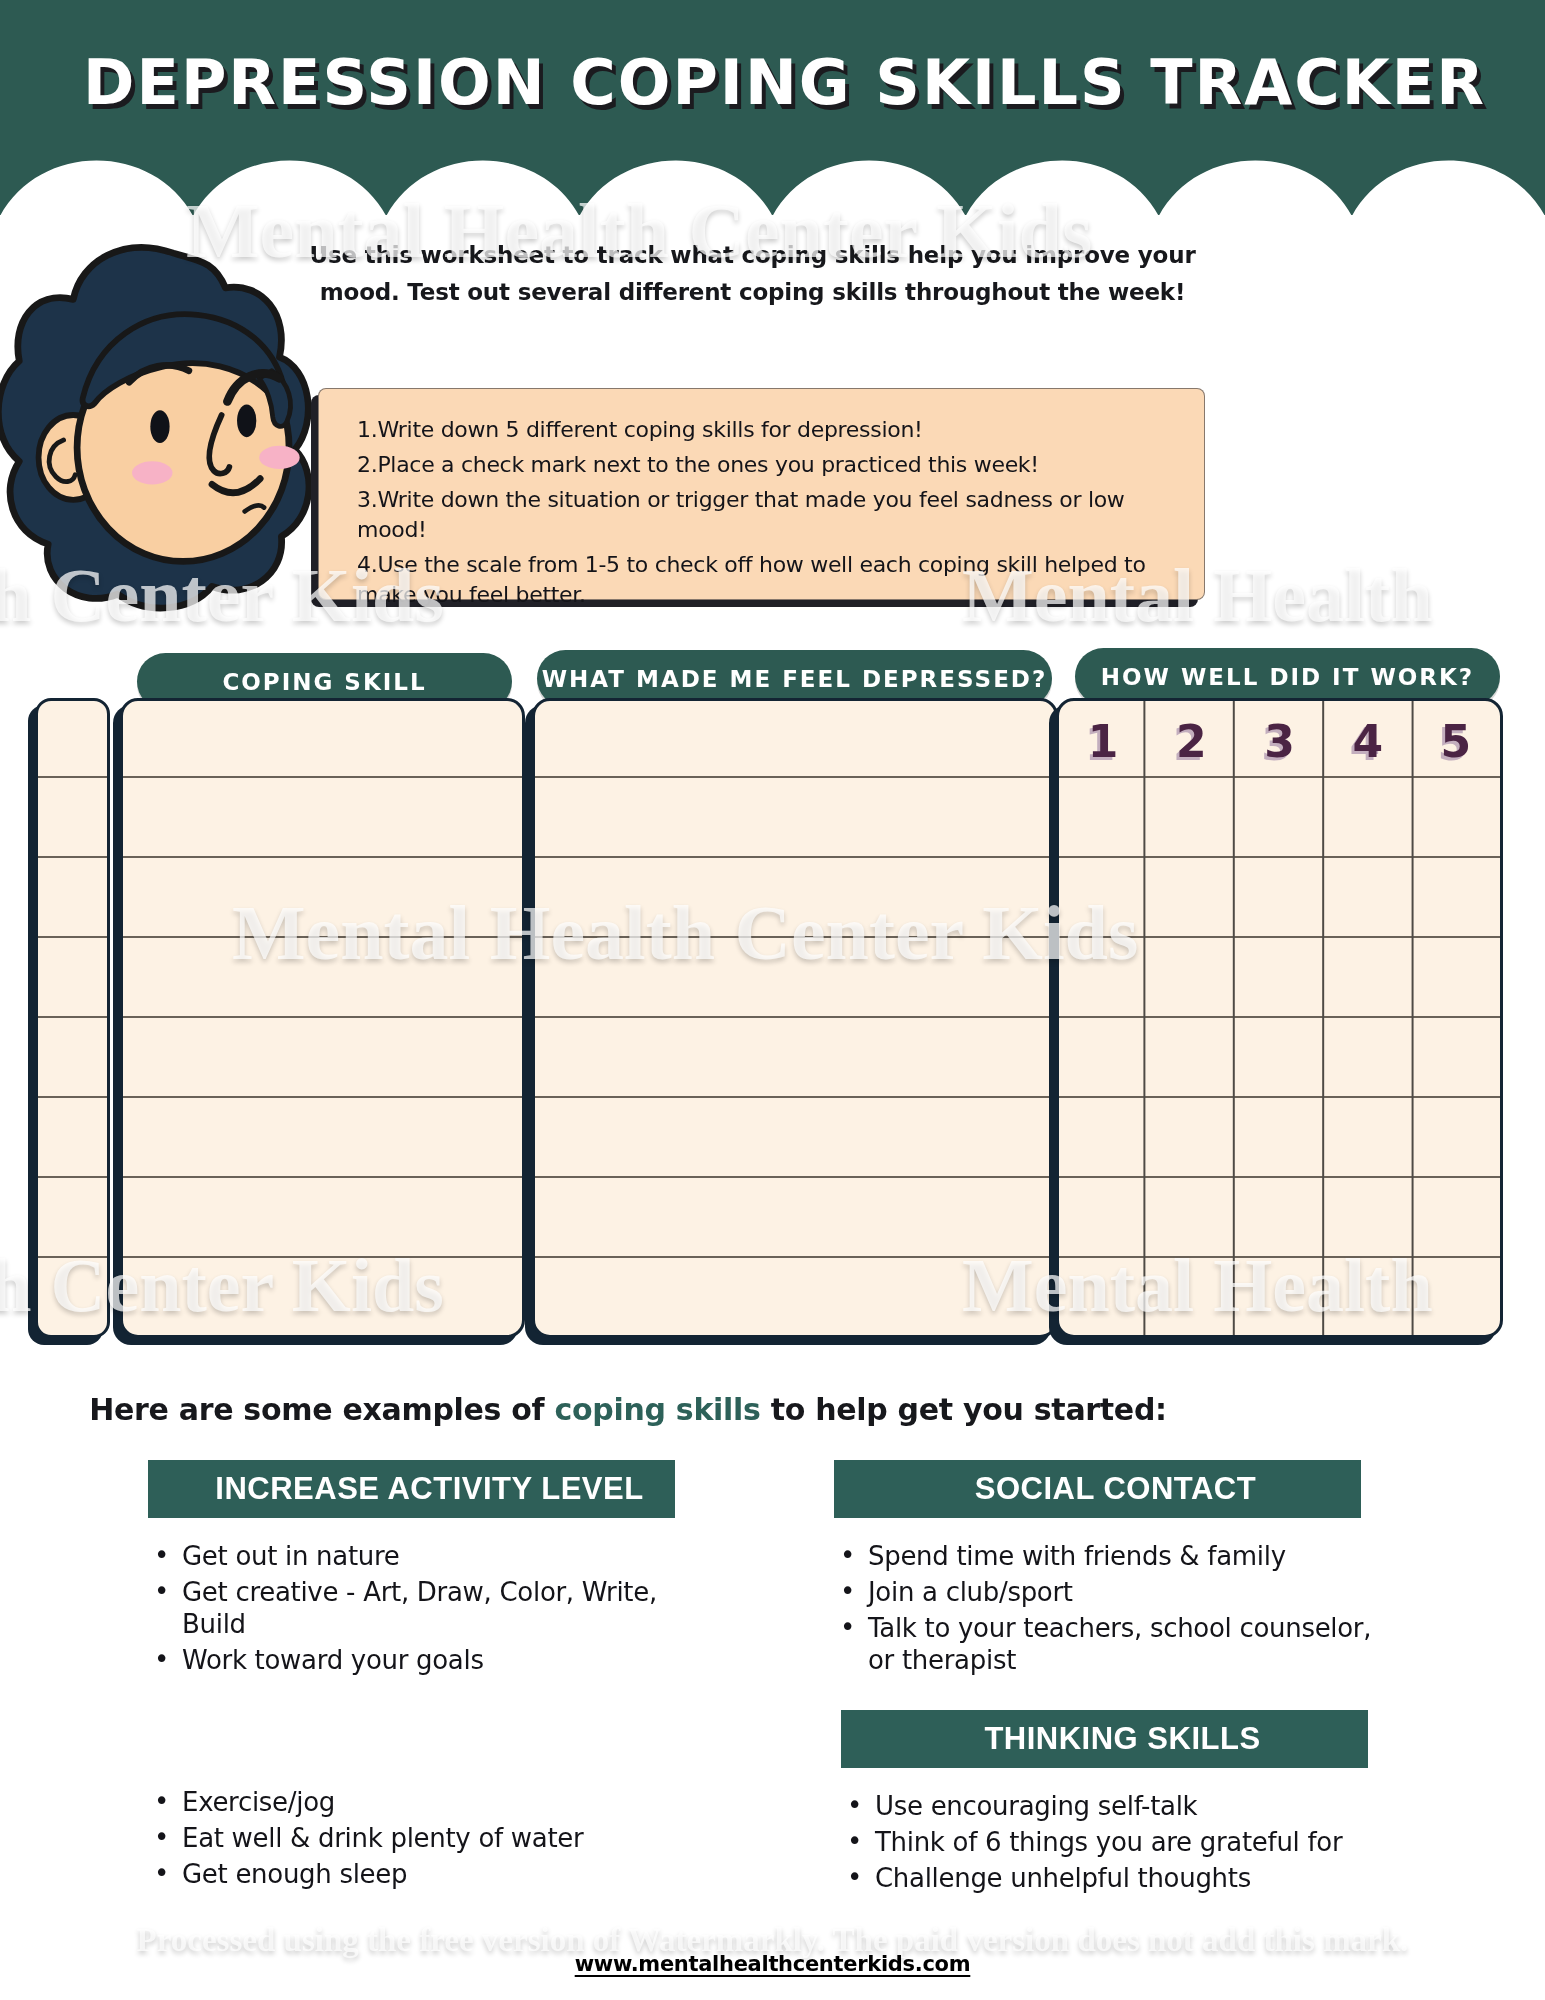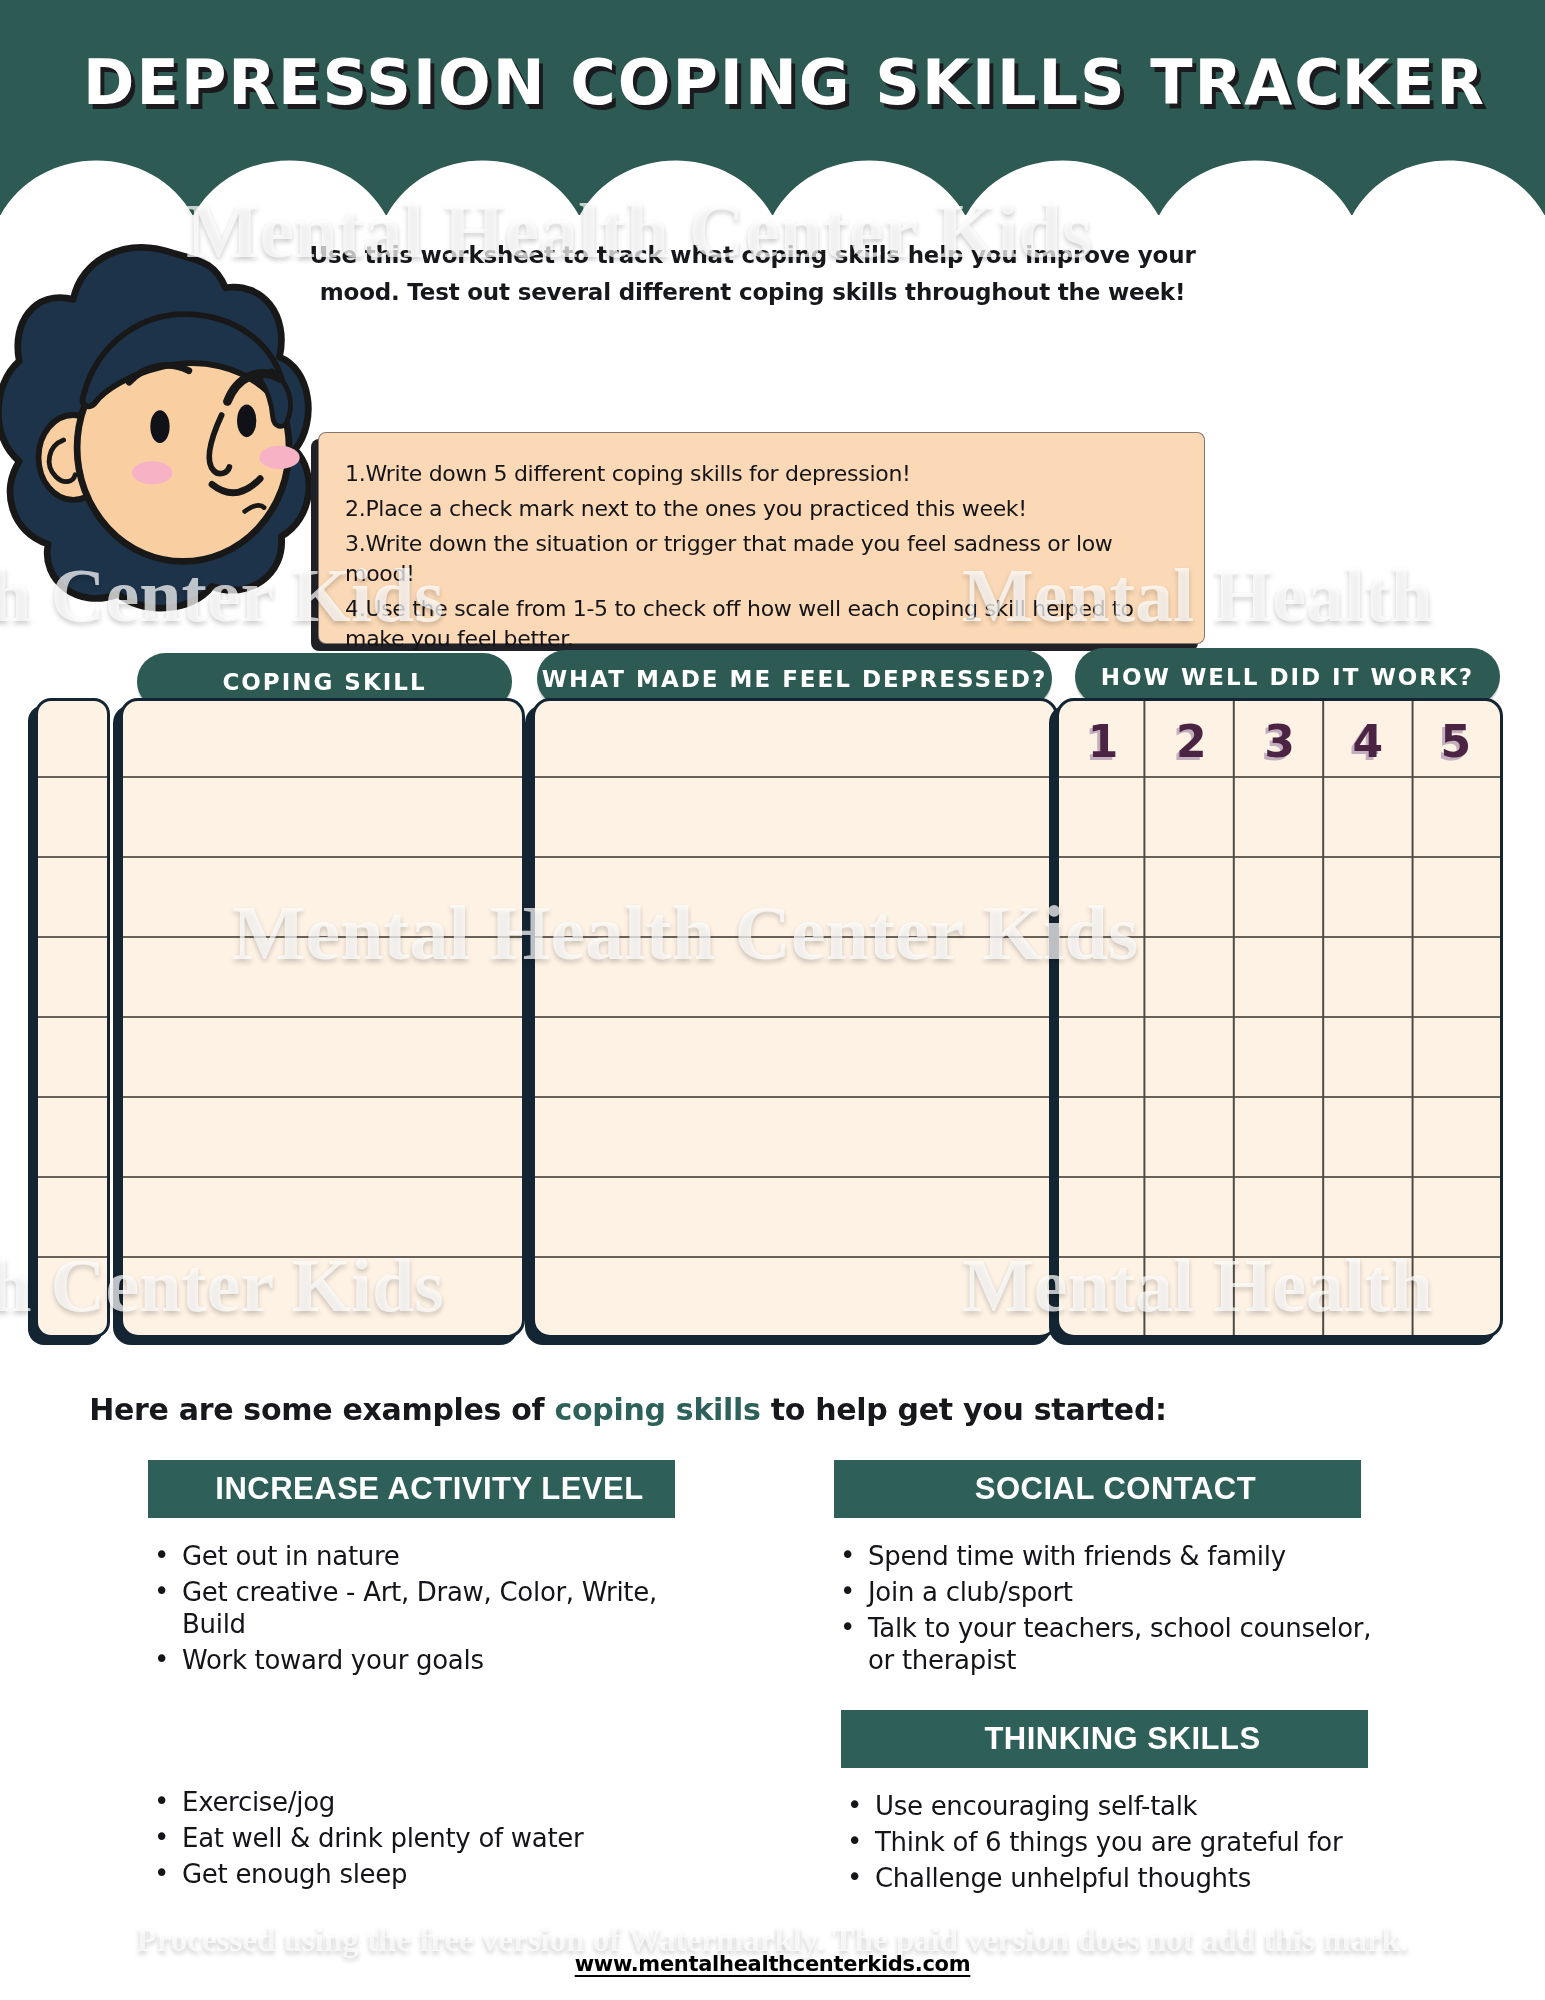--- a/index.html
+++ b/index.html
@@ -12,21 +12,21 @@
          font-size:62px;font-weight:bold;letter-spacing:2px;color:#ffffff;
          text-shadow:4px 5px 0 #1b1b1f;white-space:nowrap;}
   .wave{position:absolute;left:0;bottom:-2px;width:100%;height:72px;display:block;}
 
   
   .face{position:absolute;left:0px;top:226px;width:318px;height:405px;}
   .intro{position:absolute;left:300px;top:214px;width:905px;text-align:center;
          font-size:23px;font-weight:bold;line-height:37px;letter-spacing:-0.2px;}
   .instr-box{position:absolute;left:318px;top:388px;width:887px;height:212px;box-sizing:border-box;
              background:#fbd9b6;border:1.5px solid rgba(40,40,48,.55);border-radius:8px;
-             box-shadow:-7px 7px 0 #202027;padding:26px 24px 0 26px;margin-top:44px;}
+             box-shadow:-7px 7px 0 #202027;padding:26px 24px 0 38px;}
   .instr-box p{margin:0 0 5px 0;font-size:22px;line-height:30px;letter-spacing:-0.3px;color:#141419;}
 
   
   .pill{position:absolute;height:57px;background:#2d5a52;border-radius:30px;
         display:flex;align-items:center;justify-content:center;box-shadow:0 3px 0 rgba(0,0,0,.15);}
   .pill span{color:#fff;font-weight:bold;font-size:23px;letter-spacing:2px;white-space:nowrap;}
   .pill-1{left:137px;top:653px;width:375px;}
   .pill-2{left:537px;top:650px;width:515px;}
   .pill-3{left:1075px;top:648px;width:425px;}
 

